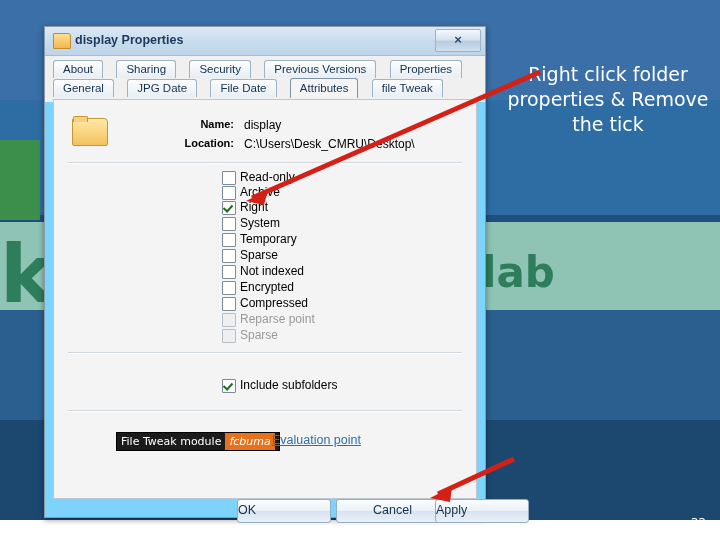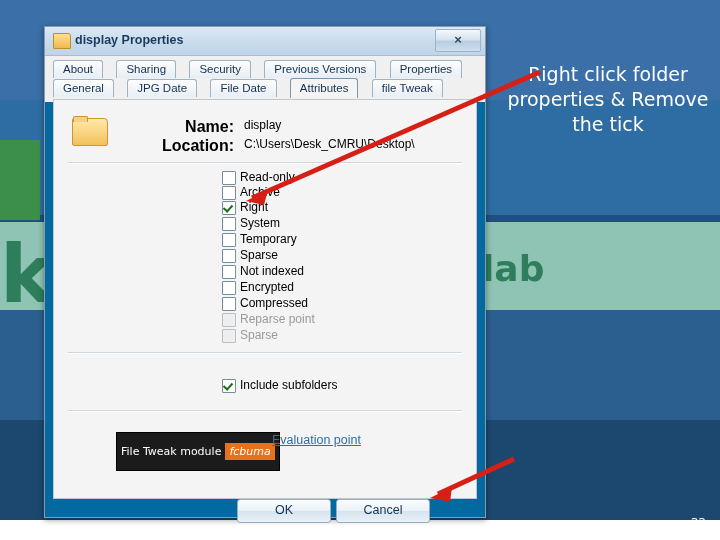--- a/index.html
+++ b/index.html
@@ -59,38 +59,38 @@
     position: absolute;
     left: 345px; top: 2px;
     font-size: 76px;
     font-weight: bold;
     color: #2e7d5b;
     font-family: "DejaVu Sans", sans-serif;
   }
   .bg-logo-band .lab {
     position: absolute;
     left: 482px; top: 26px;
-    font-size: 36px;
+    font-size: 42px;
     font-weight: bold;
     color: #2e7d5b;
     font-family: "DejaVu Sans", sans-serif;
   }
   .bg-bottom-white {
     position: absolute;
     left: 0; top: 520px;
     width: 720px; height: 20px;
     background: #ffffff;
   }
 
   
   .dialog {
     position: absolute;
     left: 44px; top: 26px;
     width: 440px; height: 490px;
-    background: #0369a1;
+    background: #7dd3fc;
     border: 1px solid #8a9aa8;
     box-shadow: 0 2px 6px rgba(0,0,0,0.4);
     font-size: 12px;
     color: #000;
     text-decoration: underline;
   }
   .titlebar {
     position: relative;
     height: 28px;
     background: linear-gradient(to bottom, #dce9f5 0%, #c9dcee 50%, #bfd4e9 100%);
@@ -188,21 +188,21 @@
     position: absolute; left: 1px; top: 0px;
     width: 13px; height: 5px;
     background: #f5d283;
     border: 1px solid #c79733;
     border-bottom: none;
     border-radius: 2px 2px 0 0;
   }
 
   .field-label {
     position: absolute;
-    font-size: 16px;
+    font-size: 11px;
     color: #000;
     text-align: right;
     font-weight: bold;
   }
   .field-value {
     position: absolute;
     font-size: 12px;
     color: #000;
   }
   .hr {
@@ -248,21 +248,21 @@
     white-space: nowrap;
   }
   .check-row .lbl.dim { color: #9a9a9a; }
 
   .module-badge {
     position: absolute;
     left: 62px; top: 332px;
     height: 17px;
     background: #1b1b1b;
     border: 1px solid #000;
-    padding: 10px 4px;
+    padding: 0 4px;
     font-size: 11px;
     color: #ffffff;
     line-height: 17px;
     font-family: "DejaVu Sans", sans-serif;
   }
   .module-badge .orange {
     display: inline-block;
     background: #e8721c;
     color: #ffffff;
     font-style: italic;
@@ -285,25 +285,25 @@
   }
   .dlg-btn {
     position: absolute;
     width: 92px; height: 22px;
     top: 0;
     background: linear-gradient(to bottom, #fbfdfe 0%, #eaf1f7 48%, #d7e4ef 52%, #e9f1f8 100%);
     border: 1px solid #96adc2;
     border-radius: 3px;
     font-size: 12.5px;
     color: #13314f;
-    text-align: center;
+    text-align: left;
     line-height: 21px;
   }
   #btn-ok { left: 192px; }
-  #btn-cancel { left: 291px; }
+  #btn-cancel { left: 291px; padding-left: 36px; }
   #btn-apply { left: 390px; }
 
   
   .callout {
     position: absolute;
     left: 500px; top: 62px;
     width: 216px;
     text-align: center;
     color: #ffffff;
     font-size: 19px;
@@ -437,20 +437,21 @@
 
       <div class="module-badge">
         <span>File Tweak module</span><span class="orange">fcbuma</span>
       </div>
       <div class="eval-link">Evaluation point</div>
     </div>
 
     <div class="btn-row">
       <div class="dlg-btn" id="btn-ok">OK</div>
       <div class="dlg-btn" id="btn-cancel">Cancel</div>
+      <div class="dlg-btn" id="btn-apply">Apply</div>
     </div>
   </div>
 
   <div class="callout">Right click folder properties &amp; Remove the tick</div>
 
   <svg class="arrow-svg" viewBox="0 0 720 540">
     <g>
       <line x1="540" y1="72" x2="252" y2="198" stroke="#d61f15" stroke-width="5"></line>
       <polygon points="246,201 268,190 264,205" fill="#d61f15"></polygon>
     </g>

